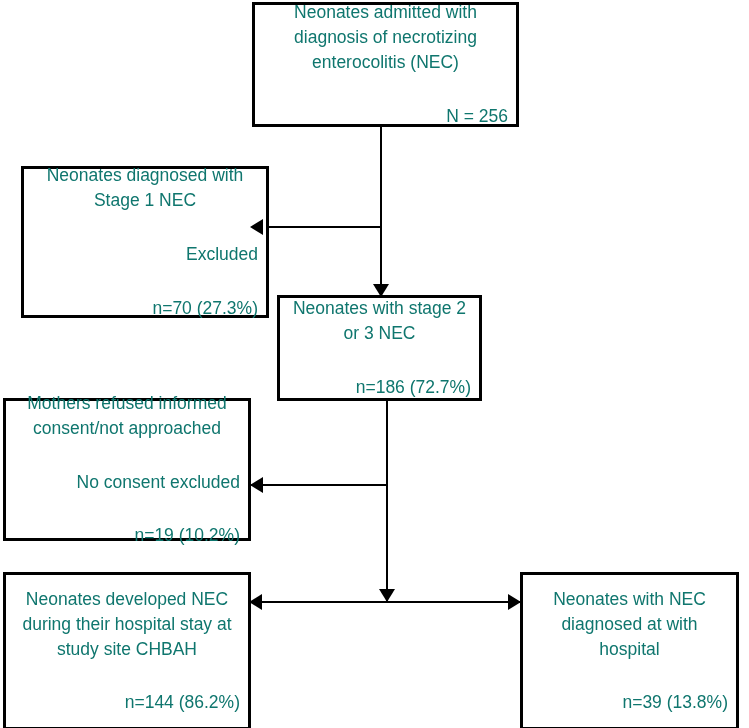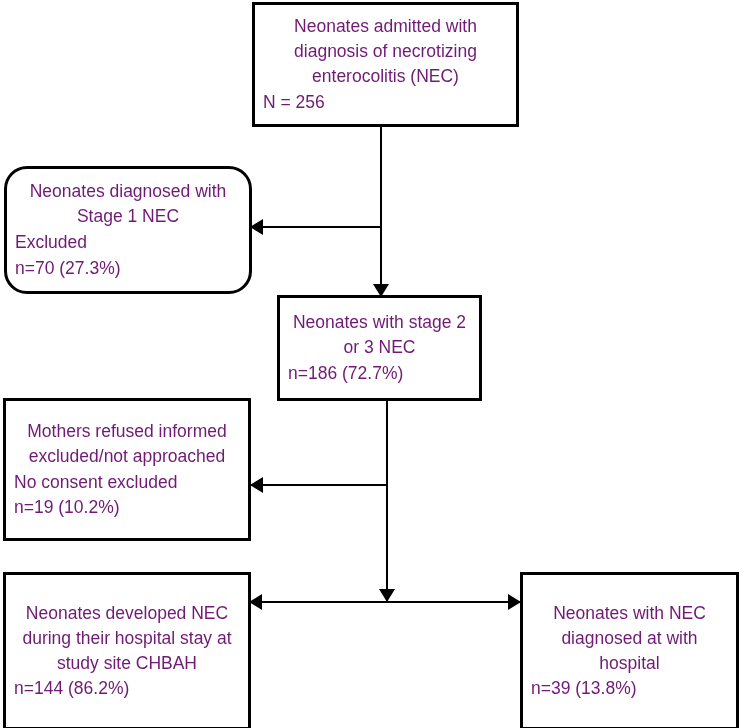--- a/index.html
+++ b/index.html
@@ -17,38 +17,39 @@
     background: #ffffff;
     overflow: hidden;
   }
   .node {
     position: absolute;
     box-sizing: border-box;
     border: 3px solid #000000;
     background: #ffffff;
     display: flex;
     flex-direction: column;
-    align-items: flex-start;
+    align-items: flex-end;
     justify-content: center;
     text-align: center;
-    color: #701a75;
+    color: #0f766e;
     font-size: 17.5px;
     line-height: 1.42;
     z-index: 2;
+    gap: 28px;
   }
   .node .para {
     margin: 0;
     padding: 0 8px;
   }
   .node .para + .para {
     margin-top: 1px;
   }
   
   #node-admitted   { left: 252px; top: 2px;   width: 267px; height: 125px; }
-  #node-stage1     { left: 4px;   top: 166px; width: 248px; height: 128px; border-radius: 23px; }
+  #node-stage1     { left: 21px;   top: 166px; width: 248px; height: 152px; }
   #node-stage23    { left: 277px; top: 295px; width: 205px; height: 106px; }
   #node-noconsent  { left: 3px;   top: 398px; width: 248px; height: 143px; }
   #node-chbah      { left: 3px;   top: 572px; width: 248px; height: 158px; }
   #node-other      { left: 520px; top: 572px; width: 219px; height: 158px; }
 
   
   .conn {
     position: absolute;
     background: #000000;
     z-index: 1;
@@ -122,21 +123,21 @@
     <p class="para">Excluded</p>
     <p class="para">n=70 (27.3%)</p>
   </div>
 
   <div class="node" id="node-stage23">
     <p class="para">Neonates with stage 2 or 3 NEC</p>
     <p class="para">n=186 (72.7%)</p>
   </div>
 
   <div class="node" id="node-noconsent">
-    <p class="para">Mothers refused informed excluded/not approached</p>
+    <p class="para">Mothers refused informed consent/not approached</p>
     <p class="para">No consent excluded</p>
     <p class="para">n=19 (10.2%)</p>
   </div>
 
   <div class="node" id="node-chbah">
     <p class="para">Neonates developed NEC during their hospital stay at study site CHBAH</p>
     <p class="para">n=144 (86.2%)</p>
   </div>
 
   <div class="node" id="node-other">

